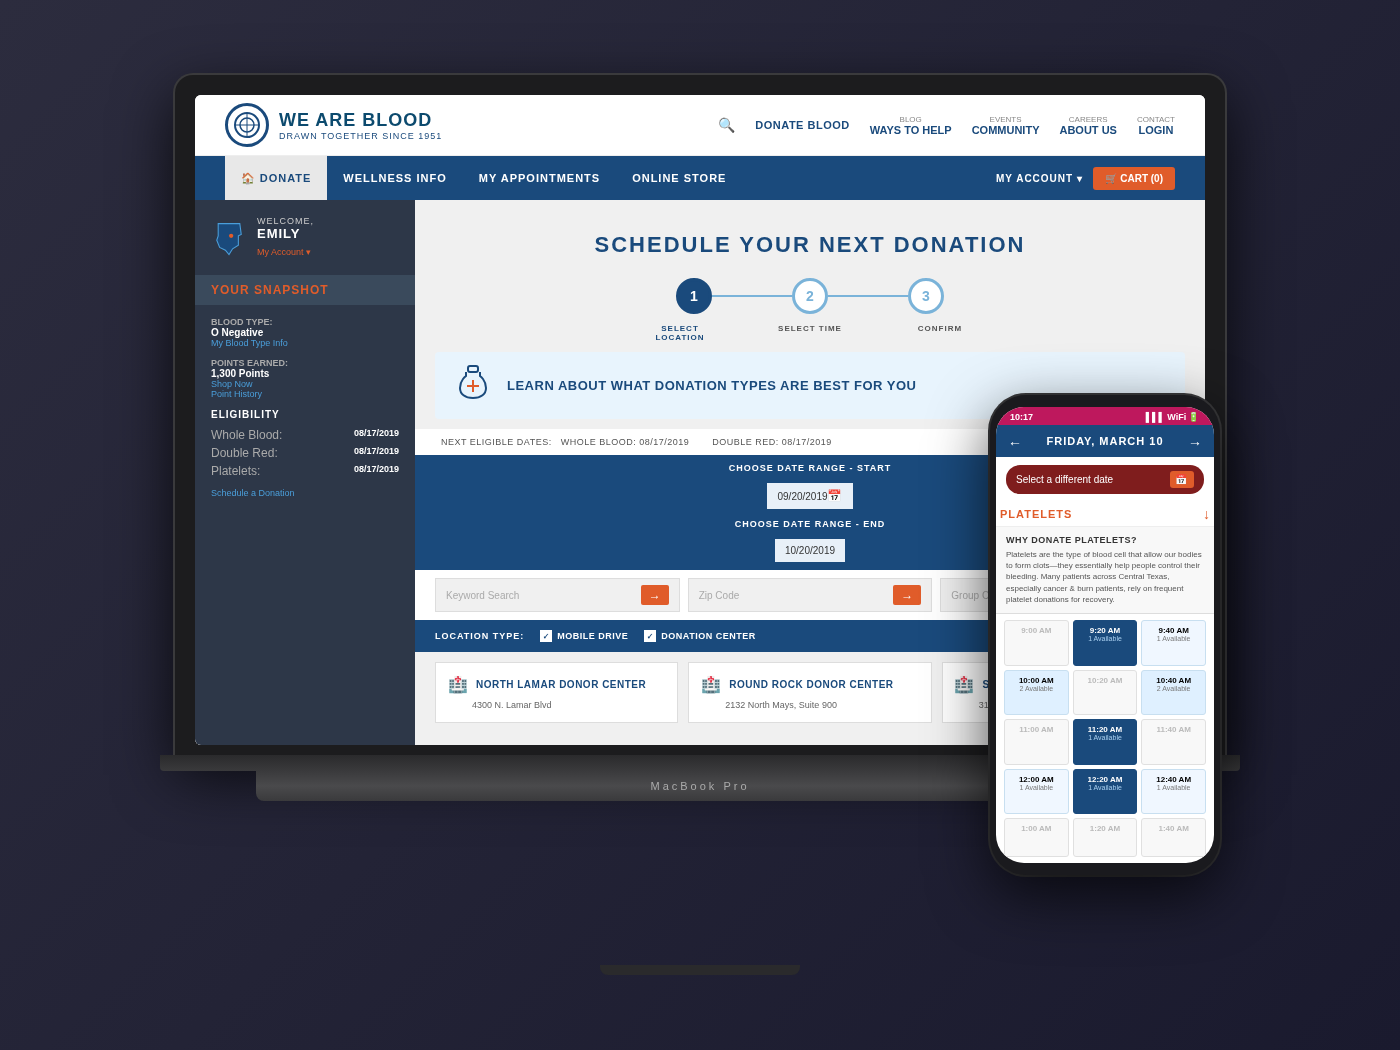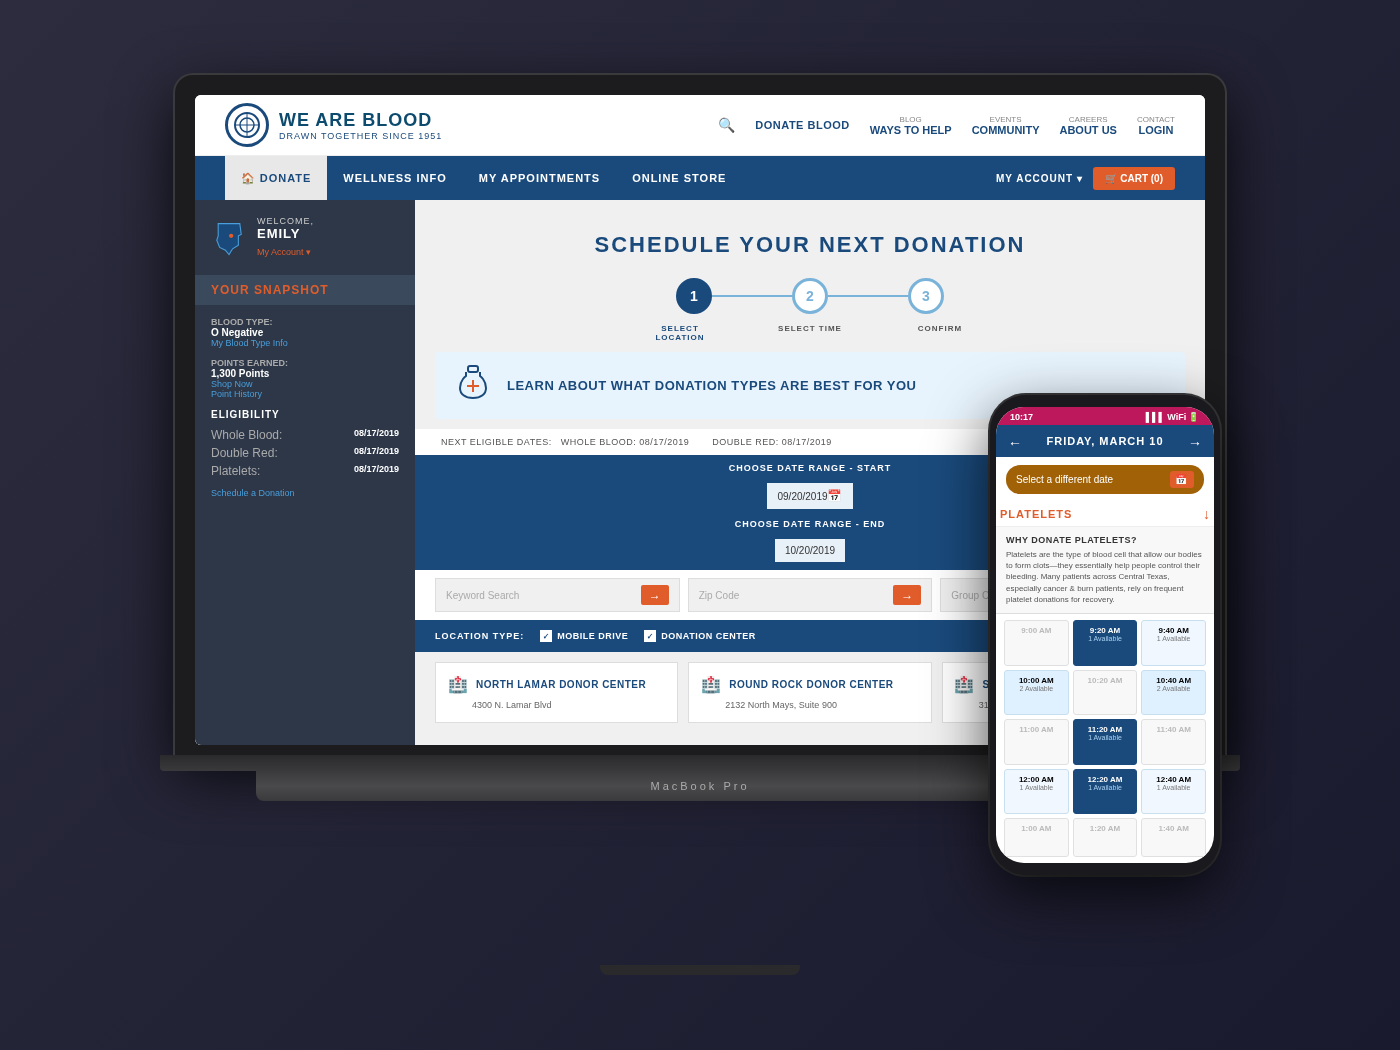--- a/index.html
+++ b/index.html
@@ -585,21 +585,21 @@
       text-align: center;
       flex: 1;
     }
     .phone-arrow {
       color: #fff;
       font-size: 14px;
       cursor: pointer;
       font-weight: 300;
     }
     .phone-date-selector {
-      background: #a16207;
+      background: #7f1d1d;
       margin: 8px 10px;
       padding: 6px 10px;
       border-radius: 14px;
       display: flex;
       align-items: center;
       justify-content: space-between;
     }
     .phone-date-text {
       color: #fff;
       font-size: 10px;

